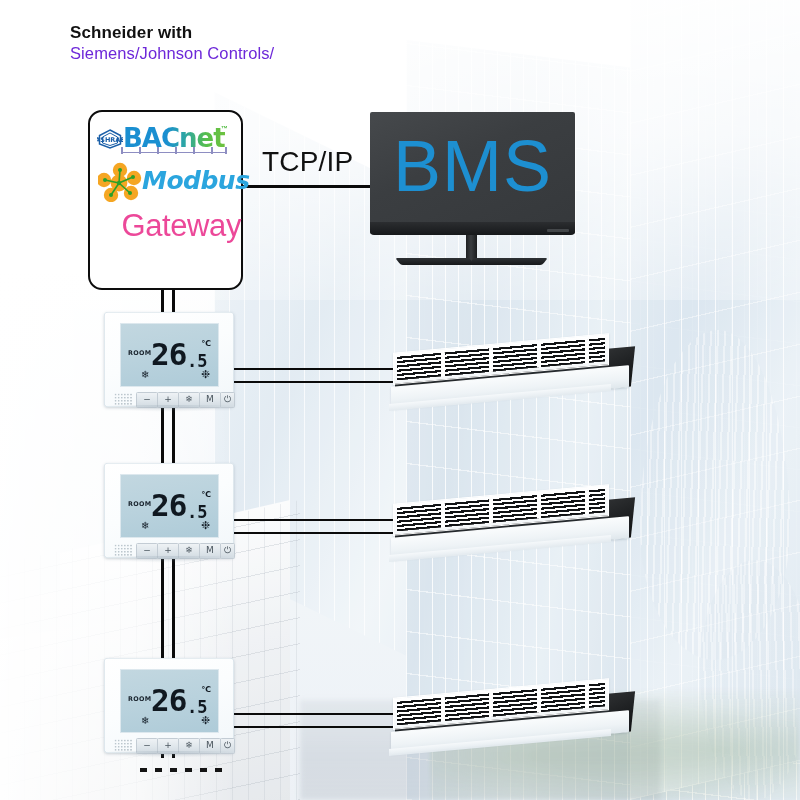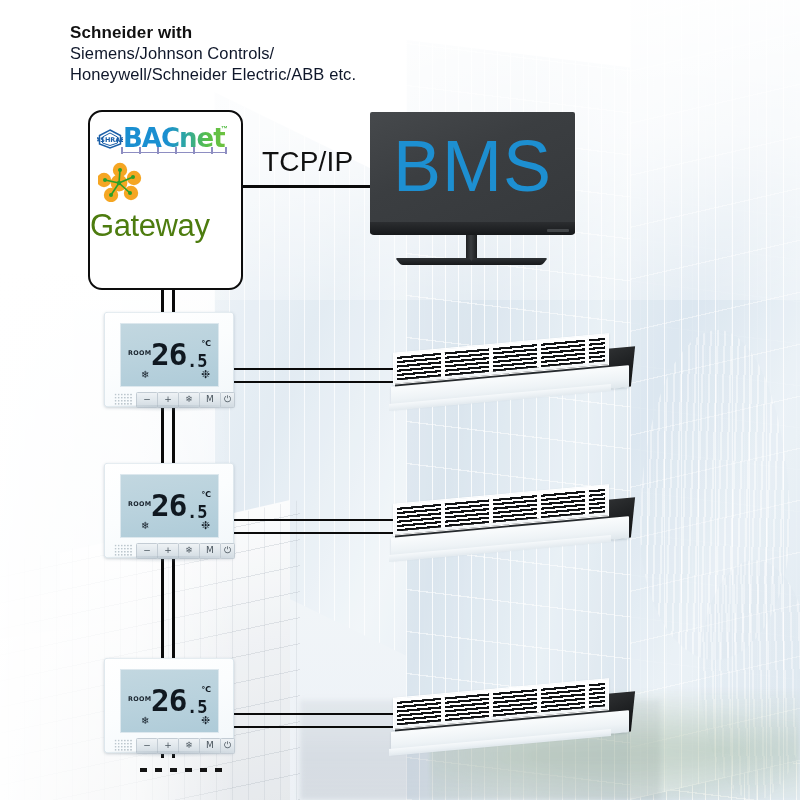--- a/index.html
+++ b/index.html
@@ -112,21 +112,21 @@
   }
   .bg-veil{position:absolute;inset:0;background:rgba(255,255,255,.22);}
   .bg-veil-top{position:absolute;left:0;top:0;width:800px;height:300px;
     background:linear-gradient(180deg,rgba(255,255,255,.95) 0%,rgba(255,255,255,.78) 45%,rgba(255,255,255,.25) 100%);}
   .bg-veil-left{position:absolute;left:0;top:0;width:230px;height:800px;
     background:linear-gradient(90deg,rgba(255,255,255,.96) 0%,rgba(255,255,255,.72) 60%,rgba(255,255,255,.1) 100%);}
 
   
   .compat{position:absolute;left:70px;top:22px;width:420px;}
   .compat .ln1{font-size:17px;font-weight:bold;color:#111;line-height:21px;letter-spacing:.1px;}
-  .compat .ln2,.compat .ln3{font-size:16.5px;color:#0f172a;line-height:21px;letter-spacing:.1px;}
+  .compat .ln2,.compat .ln3{font-size:16.5px;color:#6d28d9;line-height:21px;letter-spacing:.1px;}
 
   
   .gw-box{
     position:absolute;left:88px;top:110px;width:155px;height:180px;
     background:#fff;border:2.6px solid #0d0d0d;border-radius:14px;
     box-sizing:border-box;
   }
   .bacnet{position:absolute;left:7px;top:14px;width:140px;height:32px;}
   .bac-ashrae{position:absolute;left:0;top:3px;width:26px;height:20px;}
   .bac-word{position:absolute;left:26px;top:-3px;font-size:26px;font-weight:bold;
@@ -134,22 +134,22 @@
     background:linear-gradient(90deg,#1a8fd1 0%,#1a8fd1 42%,#2fa8a0 62%,#57bf4a 82%,#6ec23f 100%);
     -webkit-background-clip:text;background-clip:text;color:transparent;
     font-family:"DejaVu Sans", sans-serif;}
   .bac-tm{position:absolute;left:124px;top:-1px;font-size:7px;color:#56bd46;font-weight:bold;}
   .bac-rail{position:absolute;left:24px;top:26px;width:106px;height:6px;border-top:1.6px solid #8e8ec2;}
   .bac-rail i{position:absolute;top:-6px;width:1.6px;height:7px;background:#8e8ec2;display:block;}
 
   .modbus{position:absolute;left:8px;top:50px;width:140px;height:40px;}
   .mb-word{position:absolute;left:44px;top:4px;font-size:25px;font-weight:bold;font-style:italic;
     color:#2ba5de;letter-spacing:-.5px;font-family:"DejaVu Sans", sans-serif;}
-  .gw-label{position:absolute;left:0;right:0;top:96px;text-align:left;
-    font-size:31px;color:#4d7c0f;letter-spacing:-.4px;font-family:"Liberation Sans", sans-serif;}
+  .gw-label{position:absolute;left:0;right:0;top:96px;text-align:right;
+    font-size:31px;color:#ec4899;letter-spacing:-.4px;font-family:"Liberation Sans", sans-serif;}
 
   
   .wire{position:absolute;background:#0a0a0a;}
   .tcpip-label{position:absolute;left:262px;top:146px;font-size:28px;color:#111;letter-spacing:.2px;}
 
   
   .monitor{position:absolute;left:370px;top:112px;width:196px;height:128px;}
   .mon-screen{position:absolute;left:0;top:0;width:205px;height:122px;
     background:linear-gradient(155deg,#46494c 0%,#3b3e41 40%,#35383b 100%);
     border-radius:2px;}
@@ -253,21 +253,20 @@
     <div class="plaza-blur"></div>
     <div class="greenery"></div>
     <div class="bg-veil"></div>
     <div class="bg-veil-top"></div>
     <div class="bg-veil-left"></div>
   </div>
 
   <div class="compat">
     <div class="ln1">Schneider with</div>
     <div class="ln2">Siemens/Johnson Controls/</div>
-    <div class="ln3">Honeywell/Schneider Electric/ABB etc.</div>
   </div>
 
   <div class="wire" style="left:243px;top:185px;width:150px;height:2.6px;"></div>
 
   <div class="wire" style="left:161px;top:288px;width:2.6px;height:470px;"></div>
   <div class="wire" style="left:172px;top:288px;width:2.6px;height:470px;"></div>
 
   <div class="wire" style="left:232px;top:368px;width:165px;height:2.4px;"></div>
   <div class="wire" style="left:232px;top:381px;width:165px;height:2.4px;"></div>
 
@@ -317,20 +316,21 @@
         </g>
         <g fill="#2aa02a">
           <circle cx="22" cy="8" r="2"></circle>
             <circle cx="35" cy="15" r="2"></circle>
           <circle cx="32" cy="31" r="2"></circle>
             <circle cx="13" cy="33" r="2"></circle>
           <circle cx="7" cy="18" r="2"></circle>
             <circle cx="21" cy="21" r="2.2"></circle>
         </g>
       </svg>
+      <div class="mb-word">Modbus</div>
     </div>
 
     <div class="gw-label">Gateway</div>
   </div>
 
   <div class="tcpip-label">TCP/IP</div>
 
   <div class="monitor">
     <div class="mon-screen">
       <div class="bms-text">BMS</div>

